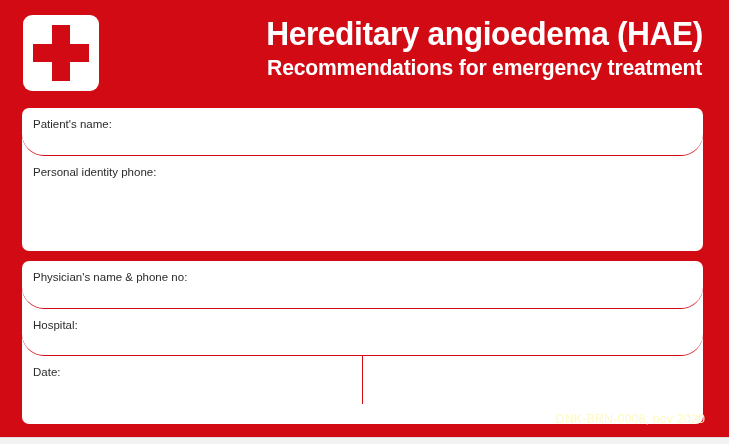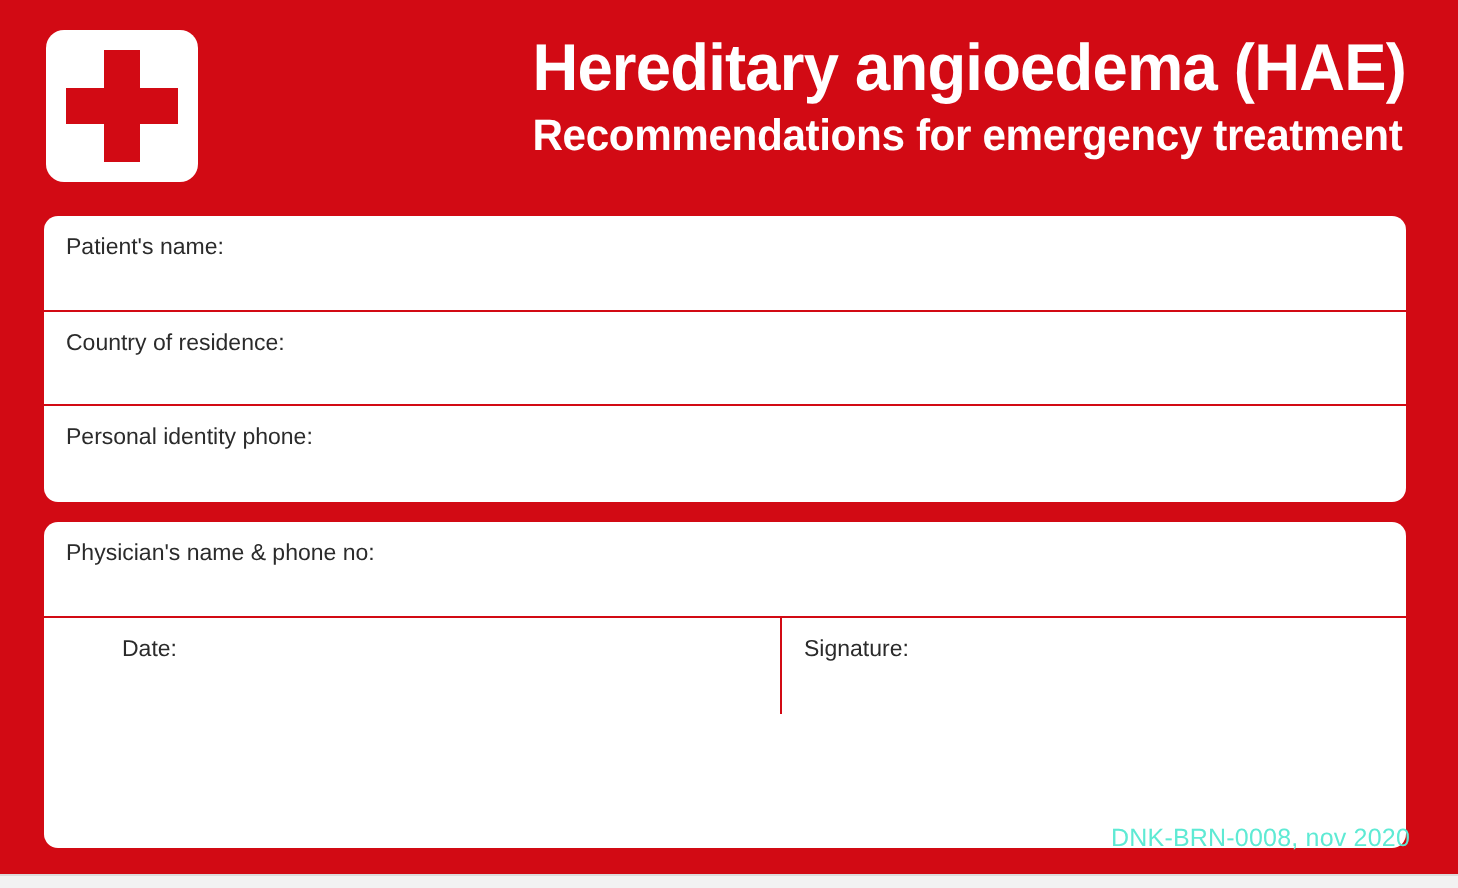--- a/index.html
+++ b/index.html
@@ -61,21 +61,21 @@
     top: 29px;
     width: 56px;
     height: 18px;
     background: #d20a14;
   }
 
   #title-block {
     position: absolute;
     right: 26px;
     top: 14px;
-    text-align: left;
+    text-align: center;
   }
 
   #doc-title {
     font-size: 33px;
     font-weight: bold;
     color: #ffffff;
     line-height: 40px;
     letter-spacing: -0.4px;
     white-space: nowrap;
     transform: scaleX(0.96);
@@ -104,32 +104,32 @@
   }
 
   #block-patient { top: 108px; height: 143px; }
   #block-physician { top: 261px; height: 163px; }
 
   .field-row {
     position: relative;
     height: 47.6px;
     border-bottom: 1px solid #d20a14;
     display: flex;
+    border-radius: 22px;
   }
   .field-row.last { border-bottom: none; height: 48px; }
 
   .field-cell {
     position: relative;
     flex: 1 1 auto;
     height: 100%;
   }
   .field-cell.split-left {
     flex: 0 0 341px;
     border-right: 1px solid #d20a14;
-    margin-left: 28px;
   }
   .field-cell.split-right {
     flex: 1 1 auto;
   }
 
   .field-label {
     position: absolute;
     left: 11px;
     top: 9px;
     font-size: 11.5px;
@@ -145,21 +145,21 @@
     right: 8px;
     height: 20px;
   }
 
   
   #footer {
     position: absolute;
     right: 24px;
     top: 412px;
     font-size: 12.5px;
-    color: #5eead4;
+    color: #fef9c3;
     letter-spacing: 0.1px;
     white-space: nowrap;
   }
 </style>
 </head>
 <body>
 
 <div id="card">
 
   <div id="header">
@@ -178,55 +178,51 @@
 
   <div class="form-block" id="block-patient">
 
     <div class="field-row">
       <div class="field-cell">
         <div class="field-label">Patient's name:</div>
         <div class="field-input"></div>
       </div>
     </div>
 
+
+    <div class="field-row last">
+      <div class="field-cell">
+        <div class="field-label">Personal identity phone:</div>
+        <div class="field-input"></div>
+      </div>
+    </div>
+
+  </div>
+
+  <div class="form-block" id="block-physician">
+
     <div class="field-row">
       <div class="field-cell">
-        <div class="field-label">Country of residence:</div>
-        <div class="field-input"></div>
-      </div>
-    </div>
-
-    <div class="field-row last">
-      <div class="field-cell">
-        <div class="field-label">Personal identity phone:</div>
-        <div class="field-input"></div>
-      </div>
-    </div>
-
-  </div>
-
-  <div class="form-block" id="block-physician">
+        <div class="field-label">Physician's name &amp; phone no:</div>
+        <div class="field-input"></div>
+      </div>
+    </div>
 
     <div class="field-row">
       <div class="field-cell">
-        <div class="field-label">Physician's name &amp; phone no:</div>
-        <div class="field-input"></div>
-      </div>
-    </div>
-
+        <div class="field-label">Hospital:</div>
+        <div class="field-input"></div>
+      </div>
+    </div>
 
     <div class="field-row last">
       <div class="field-cell split-left">
         <div class="field-label">Date:</div>
         <div class="field-input"></div>
       </div>
-      <div class="field-cell split-right">
-        <div class="field-label">Signature:</div>
-        <div class="field-input"></div>
-      </div>
     </div>
 
   </div>
 
   <div id="footer">DNK-BRN-0008, nov 2020</div>
 
 </div>
 
 <div id="bottom-strip"></div>
 

